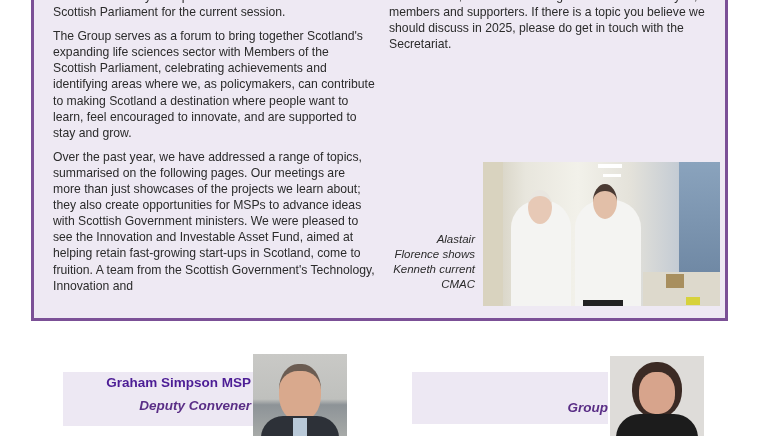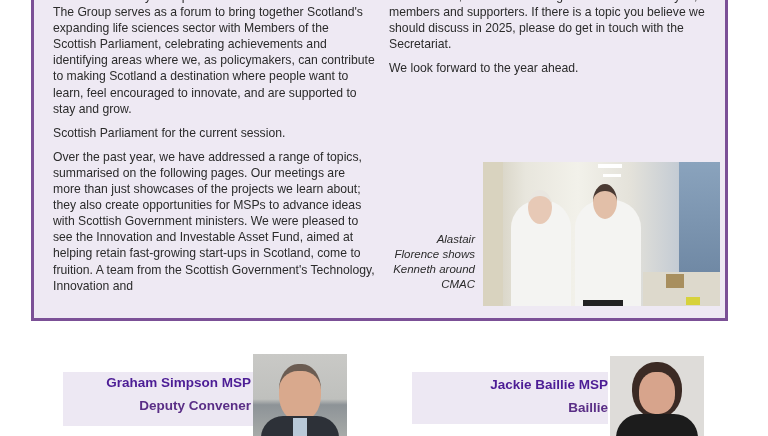--- a/index.html
+++ b/index.html
@@ -39,41 +39,40 @@
   .member {
     position:absolute;
   }
   .member .label-band {
     position:absolute; background:#ede8f3;
   }
   .member .name {
     position:absolute; right:0; font-weight:bold; font-size:13.5px; color:#4c1d95; white-space:nowrap;
   }
   .member .role {
-    position:absolute; right:0; font-weight:bold; font-size:13.5px; color:#5a2e86; white-space:nowrap;
+    position:absolute; right:0; font-weight:bold; font-style:italic; font-size:13.5px; color:#5a2e86; white-space:nowrap;
   }
   .portrait { position:absolute; overflow:hidden; }
 </style>
 </head>
 <body>
 
 <div class="panel">
   <div class="col col-left">
     <p style="margin-bottom:0;">of the Cross-Party Group on Life Sciences in the</p>
+    <p>Scottish Parliament for the current session.</p>
     <p>The Group serves as a forum to bring together Scotland's expanding life sciences sector with Members of the Scottish Parliament, celebrating achievements and identifying areas where we, as policymakers, can contribute to making Scotland a destination where people want to learn, feel encouraged to innovate, and are supported to stay and grow.</p>
-    <p>Scottish Parliament for the current session.</p>
     <p>Over the past year, we have addressed a range of topics, summarised on the following pages. Our meetings are more than just showcases of the projects we learn about; they also create opportunities for MSPs to advance ideas with Scottish Government ministers. We were pleased to see the Innovation and Investable Asset Fund, aimed at helping retain fast-growing start-ups in Scotland, come to fruition. A team from the Scottish Government's Technology, Innovation and</p>
   </div>
 
   <div class="col col-right">
     <p>As Convener, I do not set the agenda – that lies with you, our members and supporters. If there is a topic you believe we should discuss in 2025, please do get in touch with the Secretariat.</p>
-    <p>We look forward to the year ahead.</p>
   </div>
 
-  <div class="caption">Alastair Florence shows Kenneth around CMAC</div>
+  <div class="caption">Alastair Florence shows Kenneth current CMAC</div>
 
   <div class="photo-wrap">
 
     <div style="position:absolute;left:115px;top:2px;width:24px;height:4px;background:#ffffff;"></div>
     <div style="position:absolute;left:120px;top:12px;width:18px;height:3px;background:#ffffff;"></div>
 
     <div style="position:absolute;left:0;top:0;width:20px;height:144px;background:#d9d3bf;"></div>
 
     <div style="position:absolute;left:196px;top:0;width:41px;height:118px;background:linear-gradient(180deg,#8aa3bd,#6e87a3);"></div>
 
@@ -96,20 +95,19 @@
   <div class="role" style="top:44px;right:97px;">Deputy Convener</div>
   <div class="portrait" style="left:190px;top:0;width:94px;height:82px;background:linear-gradient(180deg,#c9c9c6 0%,#bfc0bd 55%,#8d9397 62%,#a7aaa8 100%);">
     <div style="position:absolute;left:26px;top:10px;width:42px;height:50px;border-radius:45%;background:#d9a98d;border-top:7px solid #6b5c52;"></div>
     <div style="position:absolute;left:8px;top:62px;width:78px;height:30px;border-radius:22px 22px 0 0;background:#2d3138;"></div>
     <div style="position:absolute;left:40px;top:64px;width:14px;height:18px;background:#b9c9d8;"></div>
   </div>
 </div>
 
 <div class="member" style="left:412px;top:356px;width:292px;height:80px;">
   <div class="label-band" style="left:0;top:16px;width:196px;height:52px;"></div>
-  <div class="name" style="top:21px;right:96px;">Jackie Baillie MSP</div>
-  <div class="role" style="top:44px;right:96px;">Baillie</div>
+  <div class="role" style="top:44px;right:96px;">Group</div>
   <div class="portrait" style="left:198px;top:0;width:94px;height:80px;background:#dedcd9;">
     <div style="position:absolute;left:22px;top:6px;width:50px;height:56px;border-radius:48%;background:#3b2a24;"></div>
     <div style="position:absolute;left:29px;top:16px;width:36px;height:42px;border-radius:45%;background:#d7a48c;"></div>
     <div style="position:absolute;left:6px;top:58px;width:82px;height:30px;border-radius:24px 24px 0 0;background:#1c1c1c;"></div>
   </div>
 </div>
 
 </body></html>

